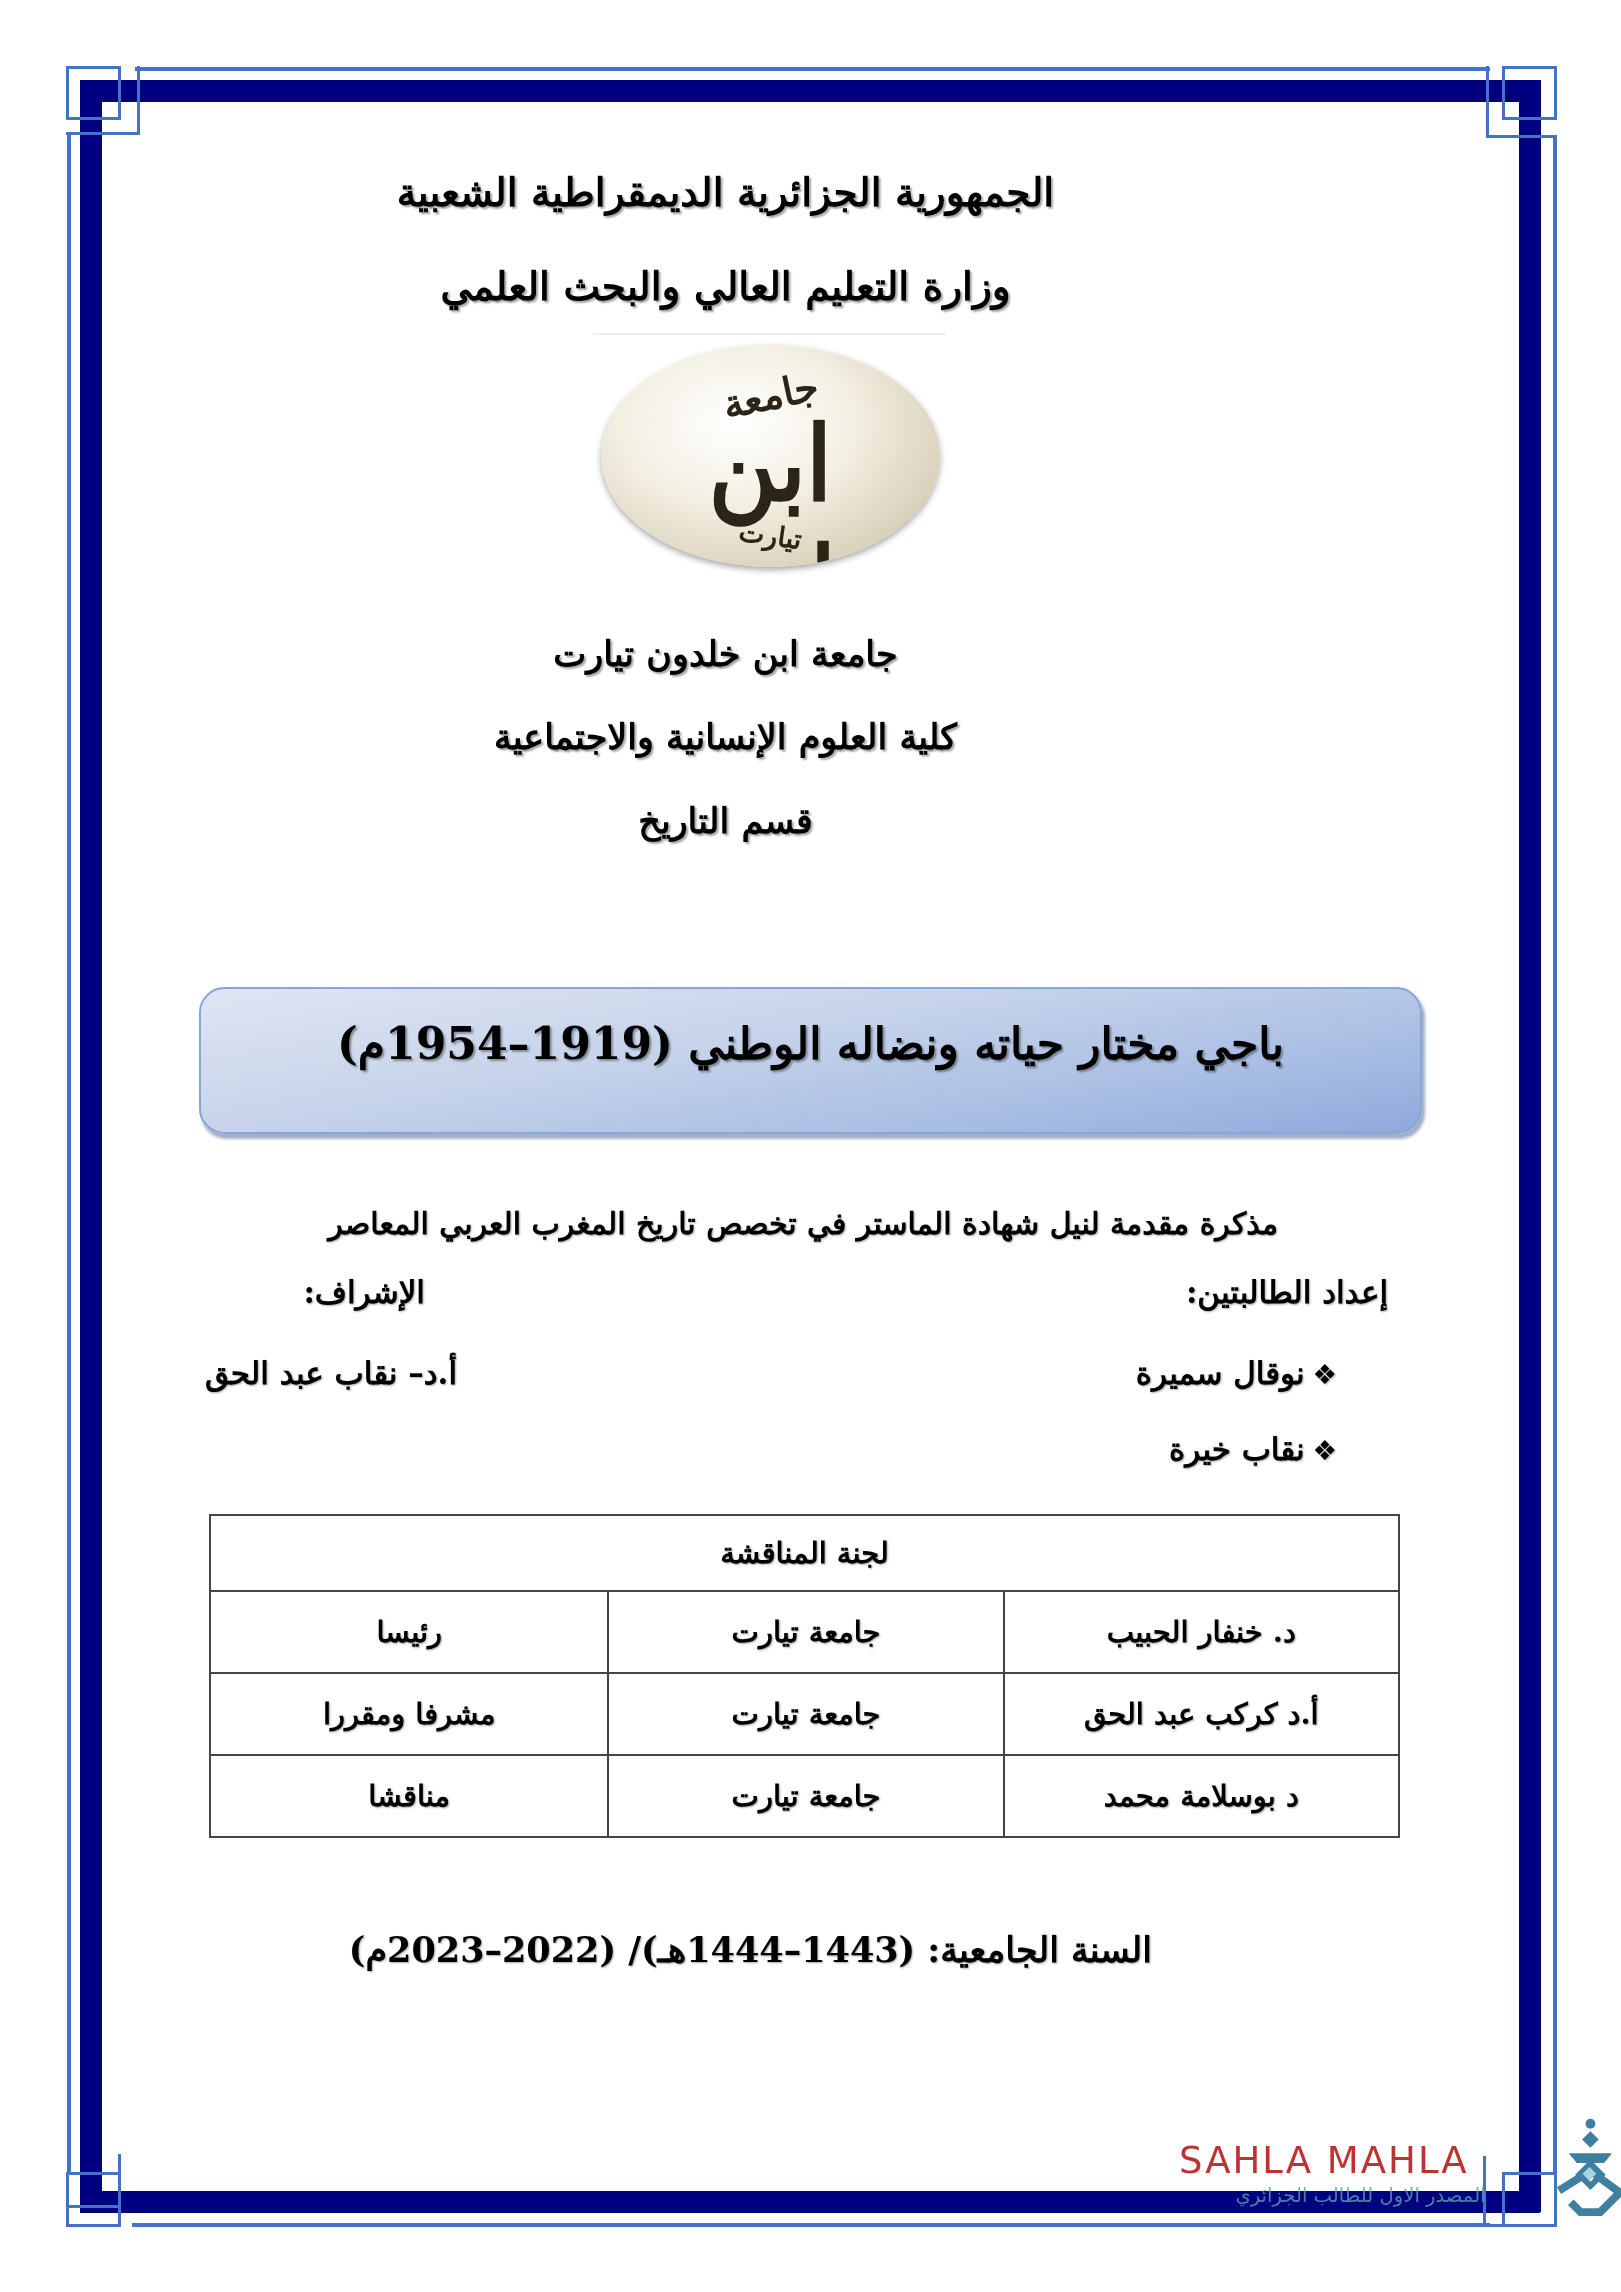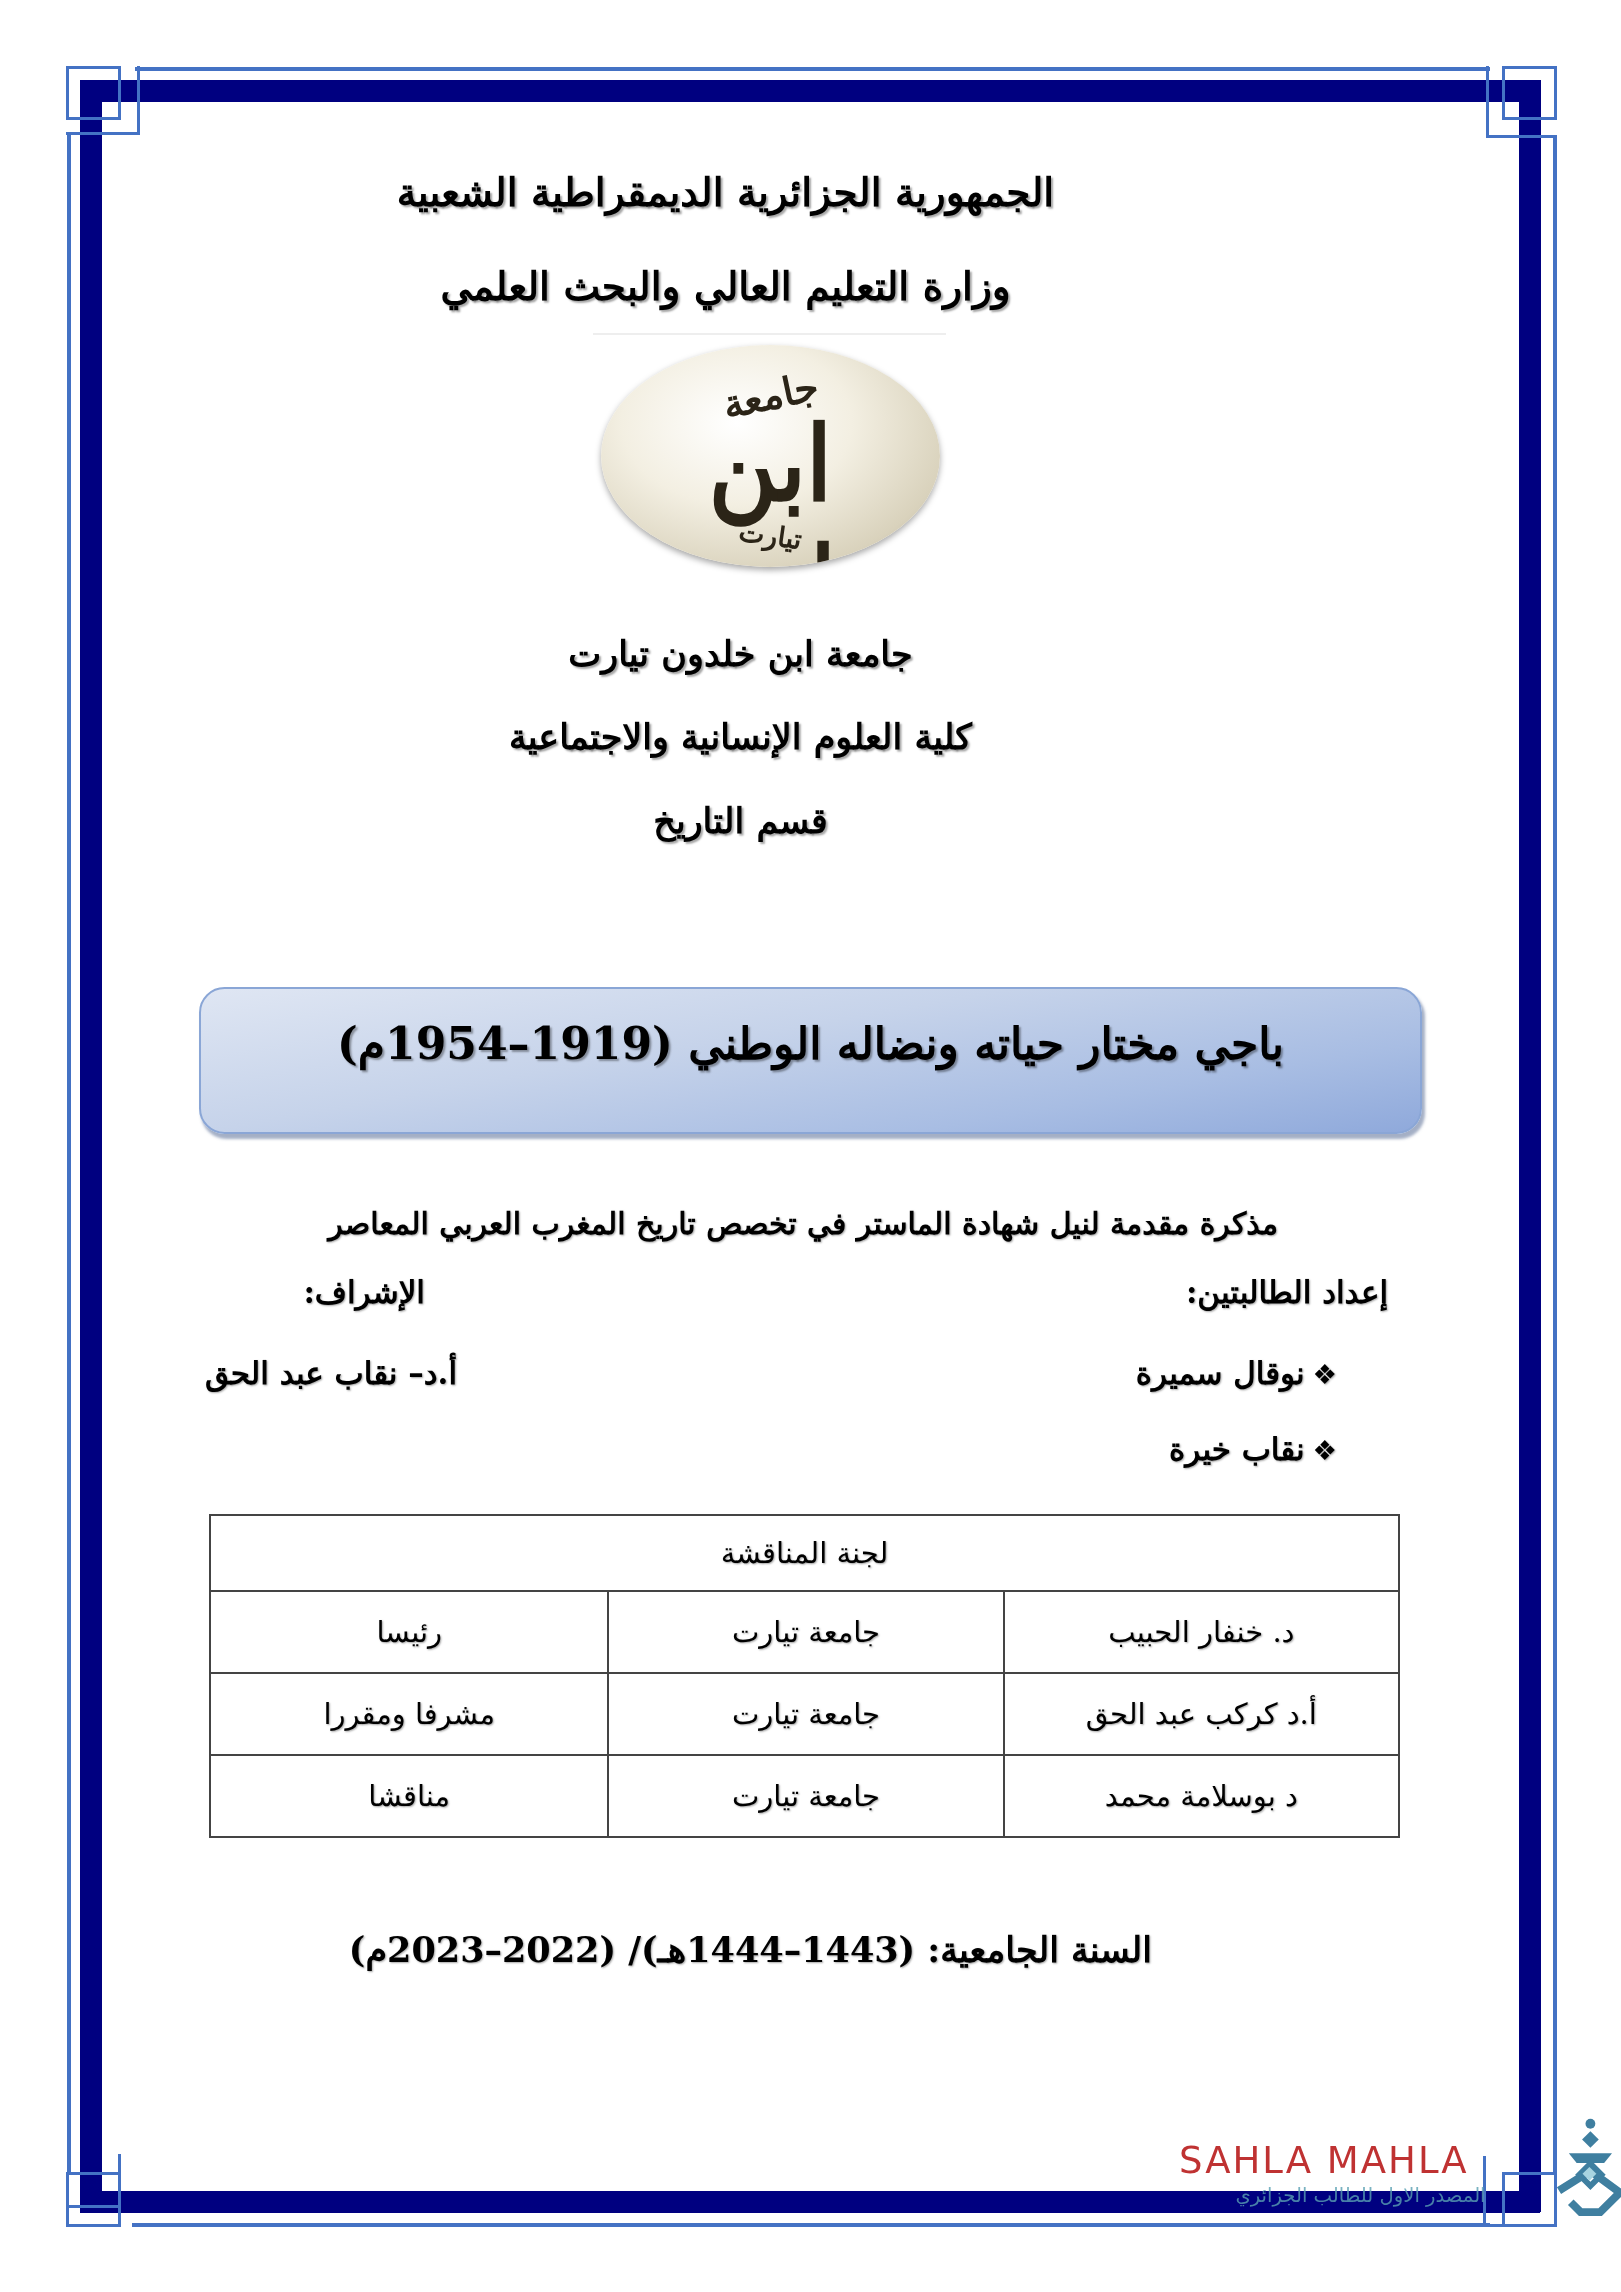--- a/index.html
+++ b/index.html
@@ -8,21 +8,21 @@
     .abs { position: absolute; }
 
     
     .navy { position: absolute; background: #000080; }
     .corner-sq { position: absolute; border: 3.9px solid #4472C4; box-sizing: border-box; background: transparent; }
 
     
     .line { position: absolute; left: 0; width: 1451px; text-align: center; direction: rtl;
             font-weight: bold; text-shadow: 2px 2px 2px rgba(0,0,0,0.35); white-space: nowrap; }
     .t-header { font-size: 39px; }
-    .t-inst { font-size: 35px; padding-left: 15px; }
+    .t-inst { font-size: 35px; }
 
     
     .logo-wrap { position: absolute; left: 593px; top: 333px; width: 353px; height: 245px; }
     .logo-oval { position: absolute; left: 7.8px; top: 11.8px; width: 339px; height: 222px; border-radius: 50%;
                  background: radial-gradient(ellipse at 40% 35%, #ffffff 0%, #f3efe2 40%, #d9d2bc 75%, #a9a08a 100%);
                  box-shadow: 0 2.9px 5.9px rgba(0,0,0,0.35); overflow: hidden; }
     .logo-text-top { position: absolute; left: 0; right: 0; top: 27.4px; text-align: center; font-size: 39px;
                      color: #2b2417; font-weight: bold; direction: rtl; transform: rotate(-12deg); }
     .logo-text-main { position: absolute; left: 0; right: 0; top: 69px; text-align: center; font-size: 94px;
                       color: #2b2417; font-weight: bold; direction: rtl; letter-spacing: -3.9px; transform: scaleY(1.1); }
@@ -39,21 +39,21 @@
                   font-size: 44px; font-weight: bold; white-space: nowrap;
                   text-shadow: 2px 2px 2px rgba(0,0,0,0.35); }
 
     
     .t-body { font-size: 31px; position: absolute; direction: rtl; font-weight: bold; white-space: nowrap;
               text-shadow: 1px 1px 2px rgba(0,0,0,0.35); }
     .bullet { font-family: "DejaVu Sans", sans-serif; font-size: 27.4px; margin-left: 7.8px; }
 
     
     .committee { position: absolute; left: 209px; top: 1514px; width: 1191px; border-collapse: collapse; direction: rtl; }
-    .committee td { border: 2px solid #444; text-align: center; font-size: 29px; font-weight: normal;
+    .committee td { border: 2px solid #444; text-align: center; font-size: 29px; font-weight: bold;
                     text-shadow: 1px 1px 2px rgba(0,0,0,0.35); padding: 0; }
     .committee tr.head td { height: 74px; }
     .committee tr.row td { height: 80px; }
 
     
     .wm-text { position: absolute; left: 1179px; top: 2139px; font-family: "DejaVu Sans", sans-serif;
                font-size: 37px; color: #b91c1c; opacity: 0.9; letter-spacing: 2px; white-space: nowrap; }
     .wm-sub { position: absolute; left: 1179px; top: 2184px; width: 363px; font-family: "DejaVu Sans", sans-serif;
               font-size: 19.6px; color: #5aa0b2; opacity: 0.8; direction: rtl; white-space: nowrap; text-align: center; }
     .wm-logo { position: absolute; left: 1549px; top: 2112px; width: 73px; height: 108px; }

